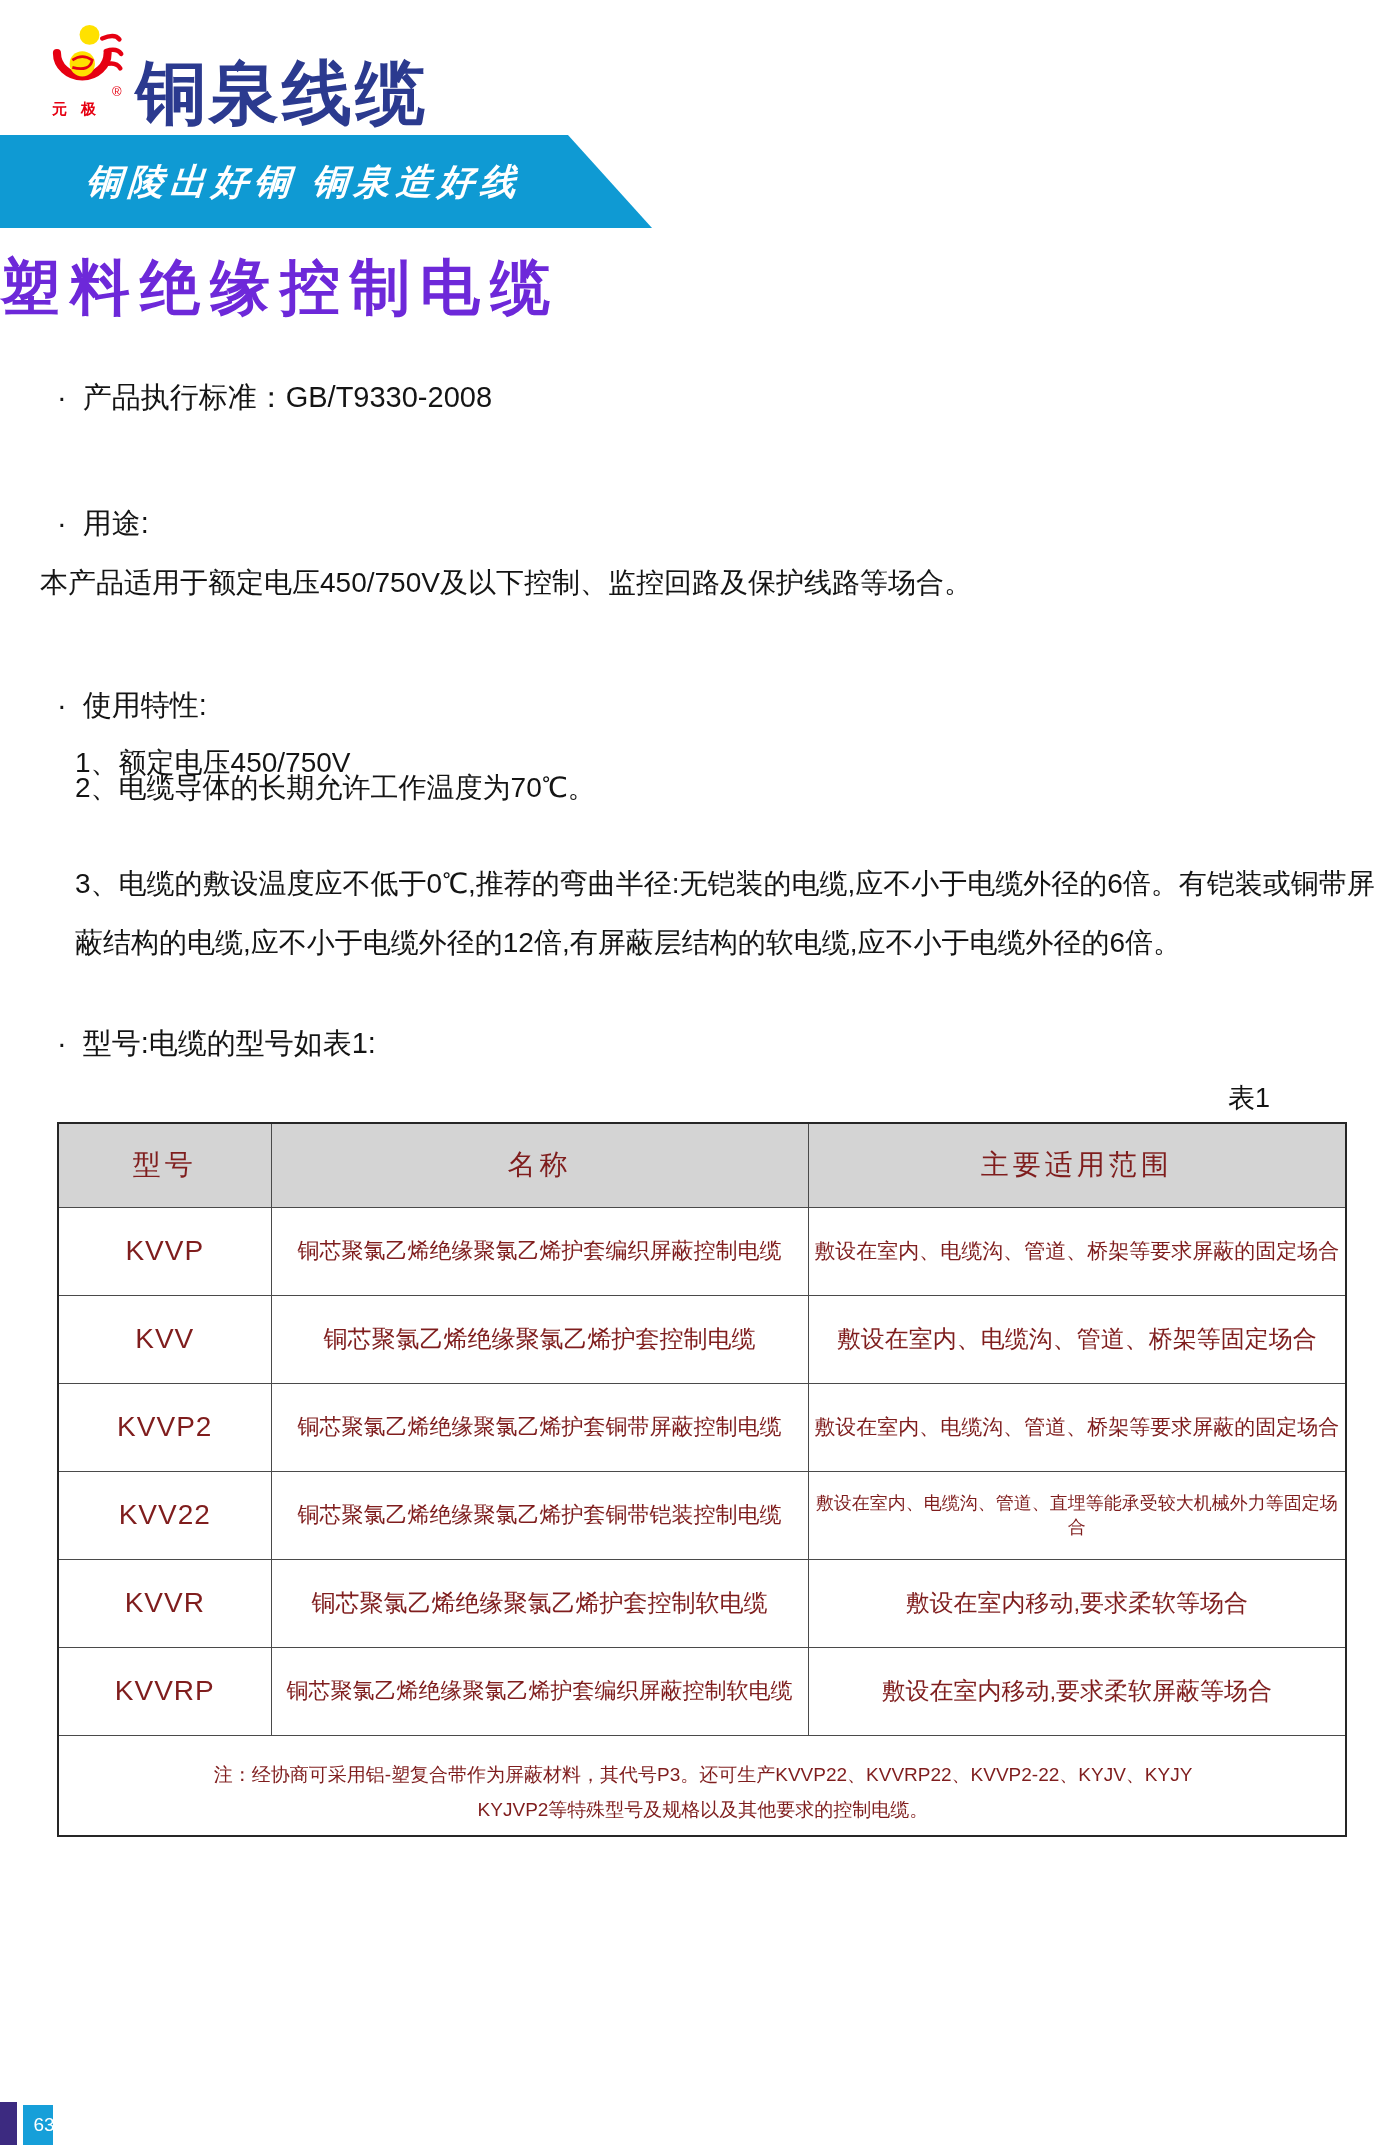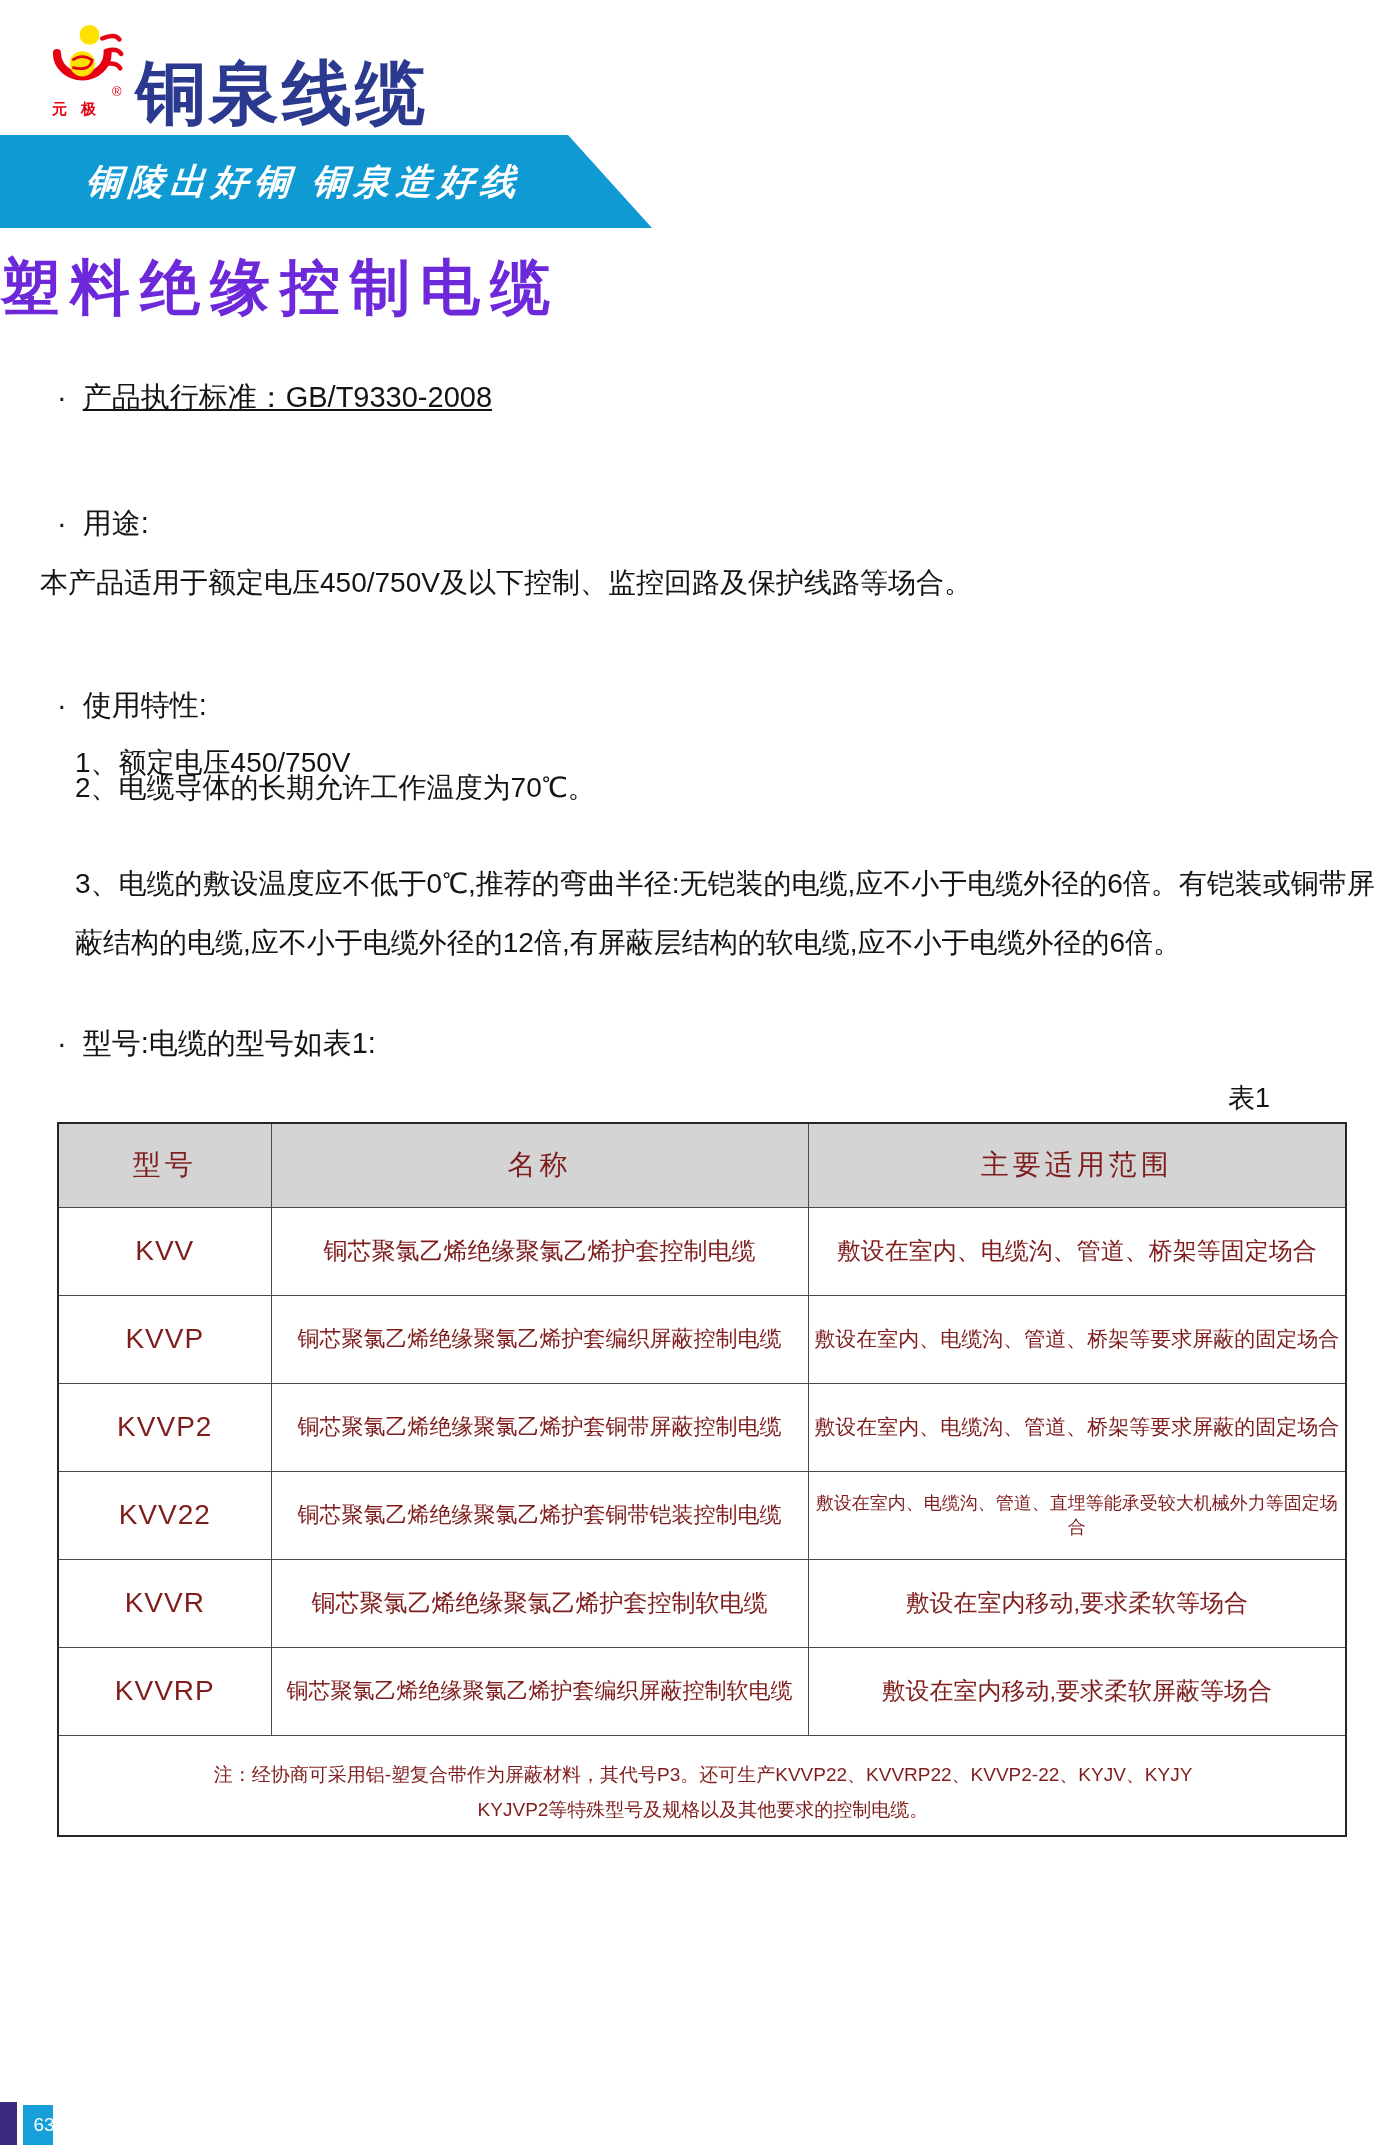--- a/index.html
+++ b/index.html
@@ -28,21 +28,21 @@
             font-size:36px; font-weight:700; font-style:italic; color:#ffffff;
             letter-spacing:6px; white-space:nowrap; transform:skewX(-4deg); }
 
   
   .doc-title { position:absolute; left:0; top:248px; width:1400px; 
                font-size:60px; font-weight:700; letter-spacing:10px; color:#6d28d9; white-space:nowrap; }
 
   
   .line { position:absolute; font-size:29px; color:#141414; white-space:nowrap; }
   .bullet { display:inline-block; margin-right:16px; font-size:29px; }
-  .std-line   { left:57px; top:378px;text-decoration:underline; }
+  .std-line   { left:57px; top:378px; }
   .usage-head { left:57px; top:504px; }
   .usage-body { position:absolute; left:40px; top:564px; width:1330px;
                 font-size:28px; color:#141414; }
   .feat-head  { left:57px; top:686px; }
   .feat-item-1 { position:absolute; left:75px; top:744px; font-size:28px; white-space:nowrap; }
   .feat-item-2 { position:absolute; left:75px; top:769px; font-size:28px; white-space:nowrap; }
   .feat-item-3 { position:absolute; left:75px; top:854px; width:1300px;
                  font-size:28px; line-height:59px; }
   .model-head { left:57px; top:1024px; }
   .tbl-caption { position:absolute; top:1080px; right:130px; font-size:27px; color:#141414; }
@@ -127,28 +127,28 @@
         </colgroup>
       <thead>
         <tr>
           <th>型号</th>
           <th>名称</th>
           <th>主要适用范围</th>
         </tr>
       </thead>
       <tbody>
         <tr class="data-row">
+          <td class="model">KVVP</td>
+          <td class="name fs22">铜芯聚氯乙烯绝缘聚氯乙烯护套编织屏蔽控制电缆</td>
+          <td class="scope fs21">敷设在室内、电缆沟、管道、桥架等要求屏蔽的固定场合</td>
+        </tr>
+        <tr class="data-row">
           <td class="model">KVV</td>
           <td class="name">铜芯聚氯乙烯绝缘聚氯乙烯护套控制电缆</td>
           <td class="scope">敷设在室内、电缆沟、管道、桥架等固定场合</td>
-        </tr>
-        <tr class="data-row">
-          <td class="model">KVVP</td>
-          <td class="name fs22">铜芯聚氯乙烯绝缘聚氯乙烯护套编织屏蔽控制电缆</td>
-          <td class="scope fs21">敷设在室内、电缆沟、管道、桥架等要求屏蔽的固定场合</td>
         </tr>
         <tr class="data-row">
           <td class="model">KVVP2</td>
           <td class="name fs22">铜芯聚氯乙烯绝缘聚氯乙烯护套铜带屏蔽控制电缆</td>
           <td class="scope fs21">敷设在室内、电缆沟、管道、桥架等要求屏蔽的固定场合</td>
         </tr>
         <tr class="data-row">
           <td class="model">KVV22</td>
           <td class="name fs22">铜芯聚氯乙烯绝缘聚氯乙烯护套铜带铠装控制电缆</td>
           <td class="scope fs18">敷设在室内、电缆沟、管道、直埋等能承受较大机械外力等固定场合</td>

